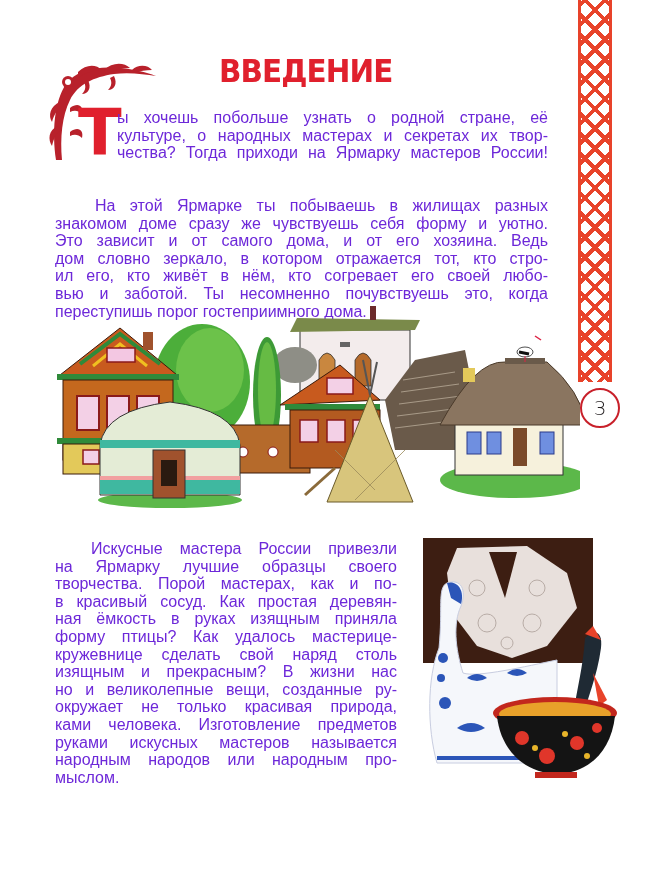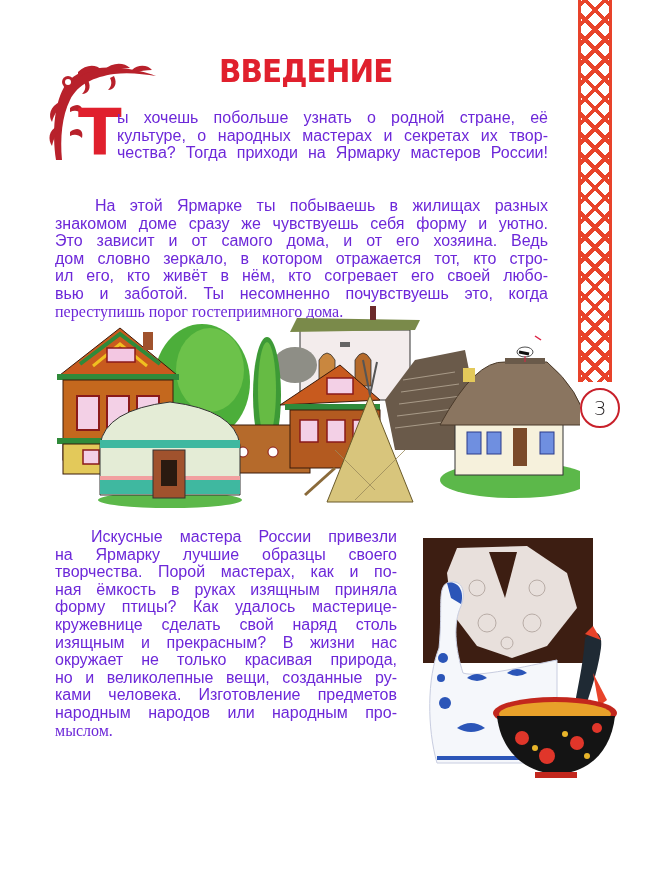--- a/index.html
+++ b/index.html
@@ -11,24 +11,24 @@
       repeating-linear-gradient(45deg, transparent 0 5px, #e8432a 5px 9px, transparent 9px 14px),
       repeating-linear-gradient(-45deg, transparent 0 5px, #e8432a 5px 9px, transparent 9px 14px);
     border-left:3px solid #e8432a;border-right:3px solid #e8432a;box-sizing:border-box;}
   .page-num{left:580px;top:388px;width:40px;height:40px;border:2px solid #c8202a;border-radius:50%;box-sizing:border-box;
     display:flex;align-items:center;justify-content:center;font-size:20px;color:#231f20;font-family:"DejaVu Sans",sans-serif;font-weight:300;}
   .title{left:219px;top:52px;width:165px;text-align:center;font-size:32px;font-weight:bold;color:#e0202d;letter-spacing:-1px;font-family:"DejaVu Sans",sans-serif;transform:scaleX(0.92);transform-origin:left center;}
   .flourish{left:48px;top:62px;width:110px;height:100px;}
   .dropcap{left:78px;top:101px;font-size:64px;font-weight:bold;color:#e0202d;line-height:64px;font-family:"DejaVu Sans",sans-serif;}
   .text{font-size:16px;line-height:17.6px;text-align:justify;color:#6d28d9;}
   .line{display:block;text-align:justify;text-align-last:justify;white-space:nowrap;height:17.6px;}
-  .line.last{text-align-last:left;font-family:Liberation Serif, serif;}
+  .line.last{text-align-last:left;}
   .p1a{left:117px;top:109px;width:431px;}
   .p1b{left:55px;top:162px;width:493px;}
-  .p2{left:55px;top:528px;width:342px;}
+  .p2{left:55px;top:540px;width:342px;}
   .illus{left:35px;top:300px;width:545px;height:210px;}
   .crafts{left:417px;top:528px;width:205px;height:255px;}
 </style>
 </head>
 <body>
 
 <div class="abs ornament-band"></div>
 
 <div class="abs page-num">3</div>
 
@@ -166,27 +166,29 @@
     <line x1="496" y1="48" x2="500" y2="36" stroke="#fff" stroke-width="2"></line>
     <line x1="500" y1="36" x2="506" y2="40" stroke="#d24" stroke-width="1.5"></line>
     <line x1="490" y1="56" x2="490" y2="62" stroke="#d24" stroke-width="1"></line>
   </g>
 </svg>
 
 <div class="abs text p2">
   <span class="line" style="padding-left:36px;box-sizing:border-box;">Искусные мастера России привезли</span>
   <span class="line">на Ярмарку лучшие образцы своего</span>
   <span class="line">творчества. Порой мастерах, как и по-</span>
+  <span class="line">в красивый сосуд. Как простая деревян-</span>
   <span class="line">ная ёмкость в руках изящным приняла</span>
   <span class="line">форму птицы? Как удалось мастерице-</span>
   <span class="line">кружевнице сделать свой наряд столь</span>
   <span class="line">изящным и прекрасным? В жизни нас</span>
+  <span class="line">но и великолепные вещи, созданные ру-</span>
   <span class="line">окружает не только красивая природа,</span>
-  <span class="line">но и великолепные вещи, созданные ру-</span>
   <span class="line">ками человека. Изготовление предметов</span>
+  <span class="line">руками искусных мастеров называется</span>
   <span class="line">народным народов или народным про-</span>
   <span class="line last">мыслом.</span>
 </div>
 
 <svg class="abs crafts" viewBox="0 0 205 255">
 
   <g>
     <rect x="6" y="10" width="170" height="125" fill="#3d1e12"></rect>
     <path d="M40 20 L110 18 L150 45 L160 80 L130 118 L95 130 L60 118 L35 85 L30 45Z" fill="#e8e0dc"></path>
     <path d="M72 24 L88 70 L100 24Z" fill="#3d1e12"></path>

